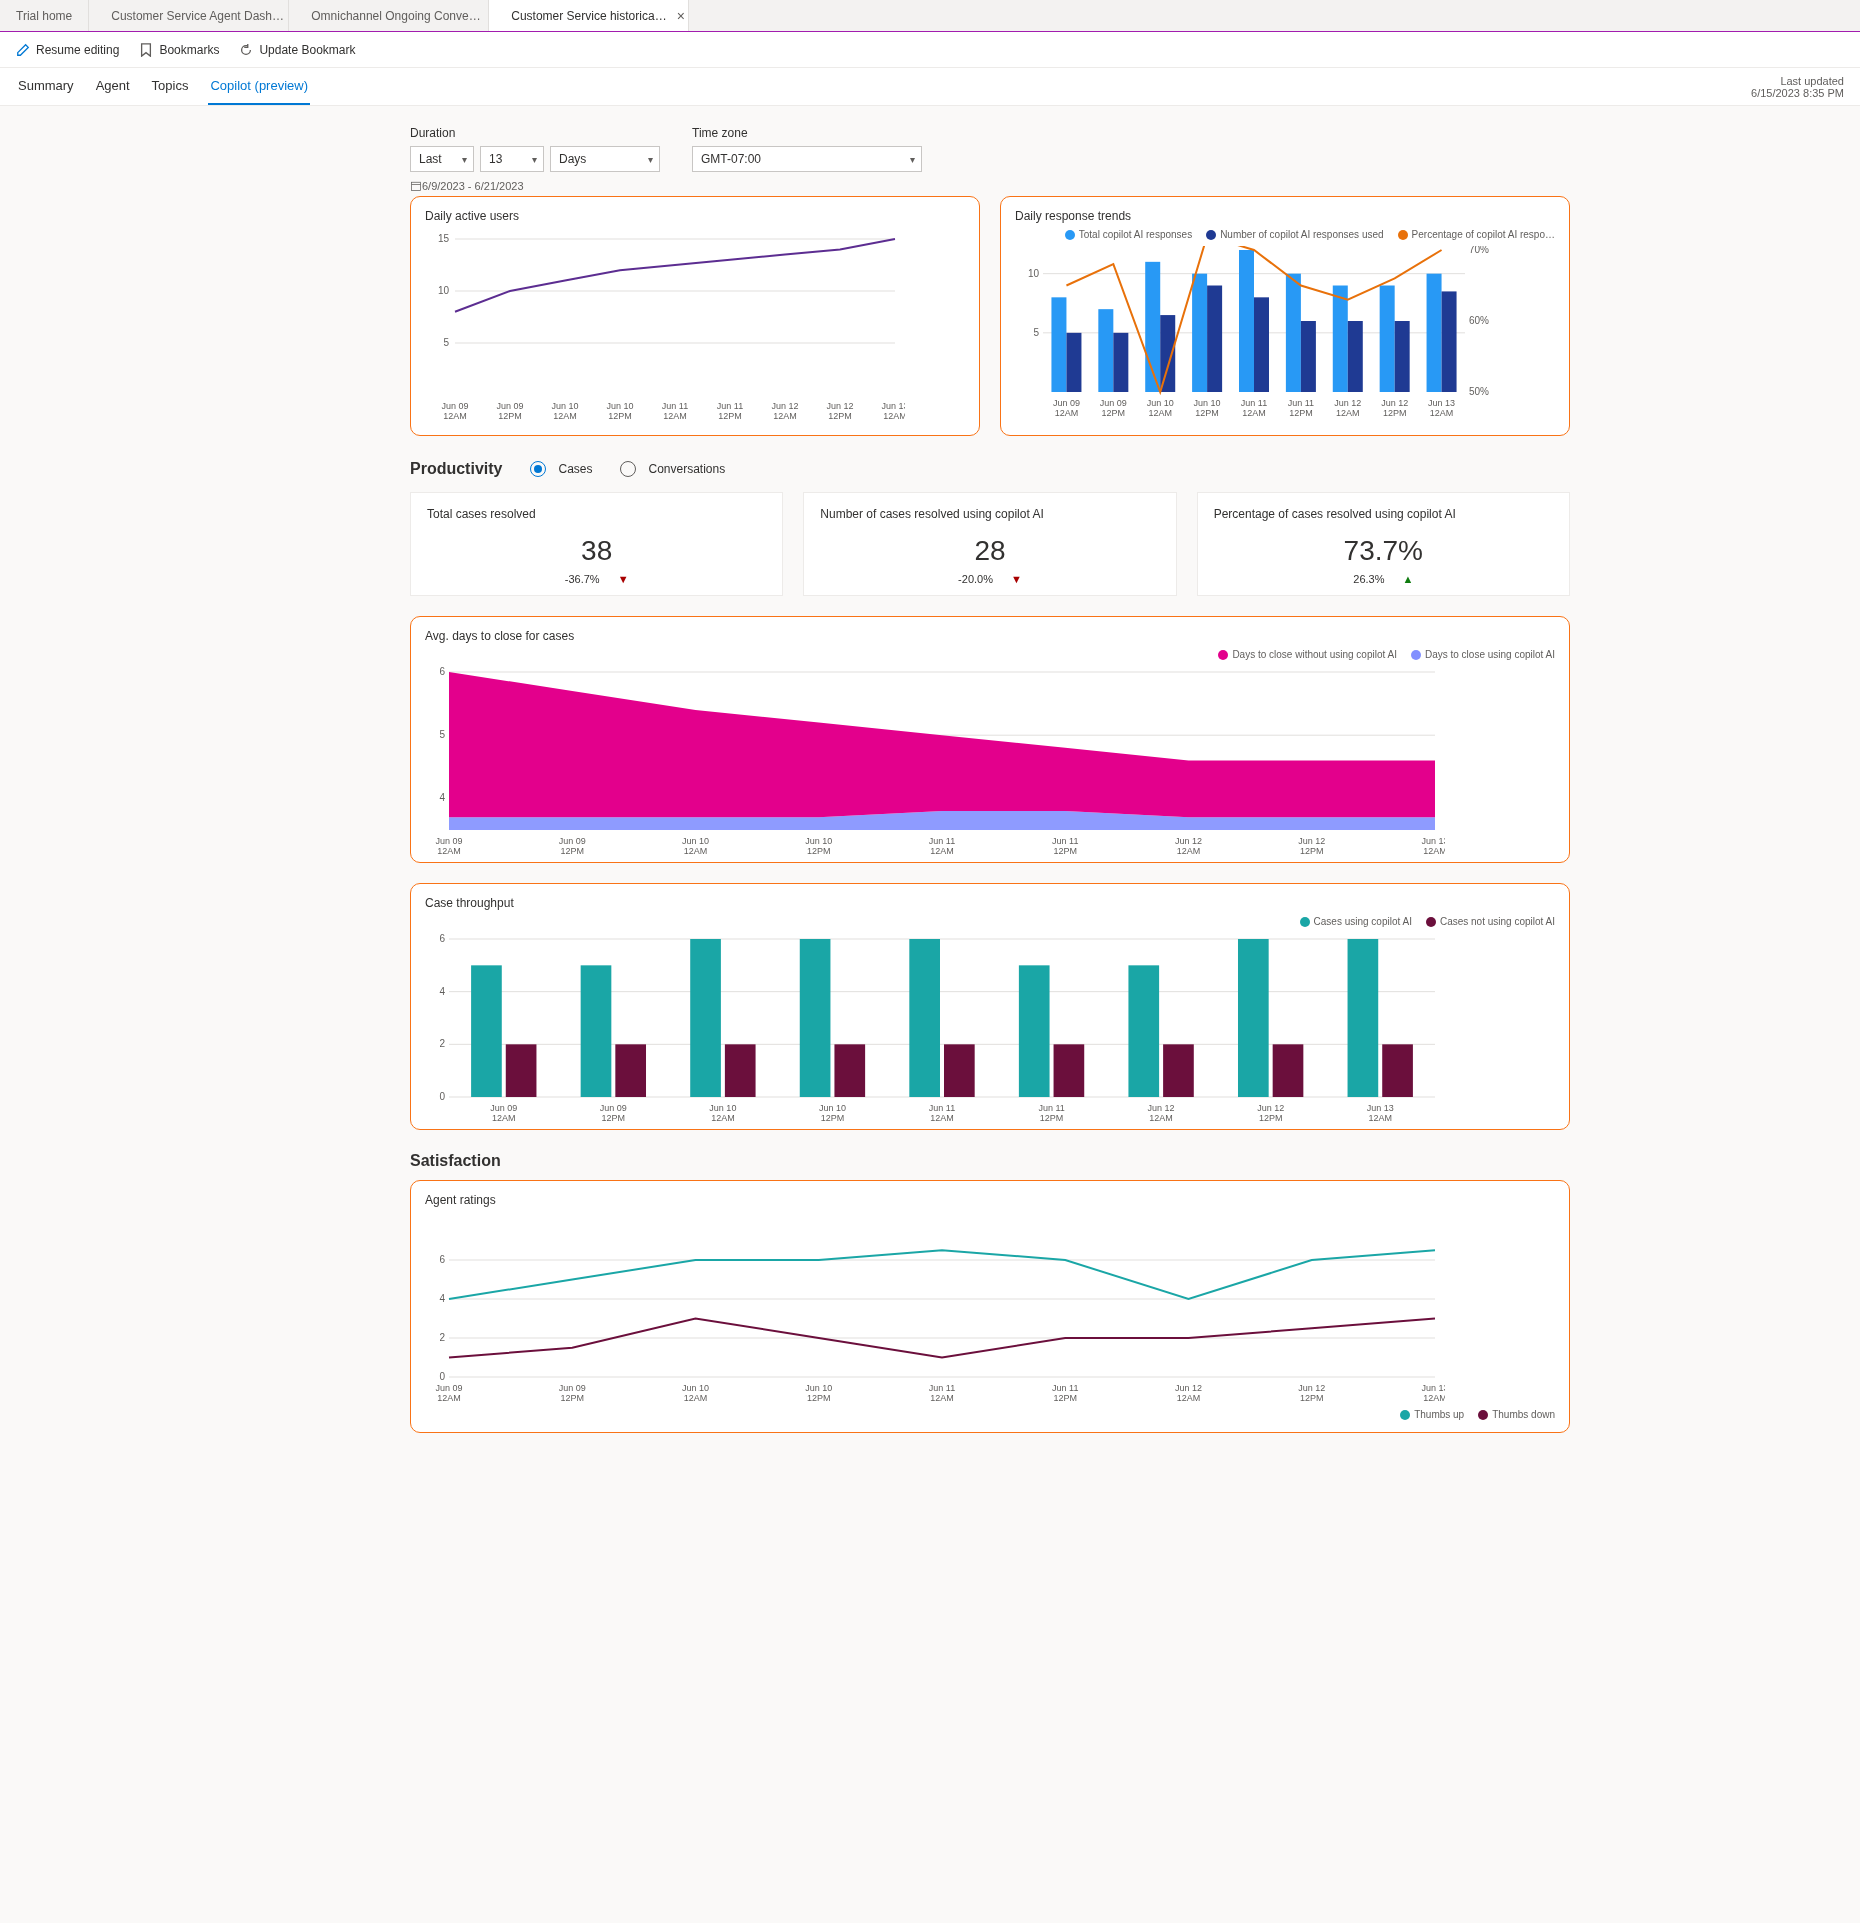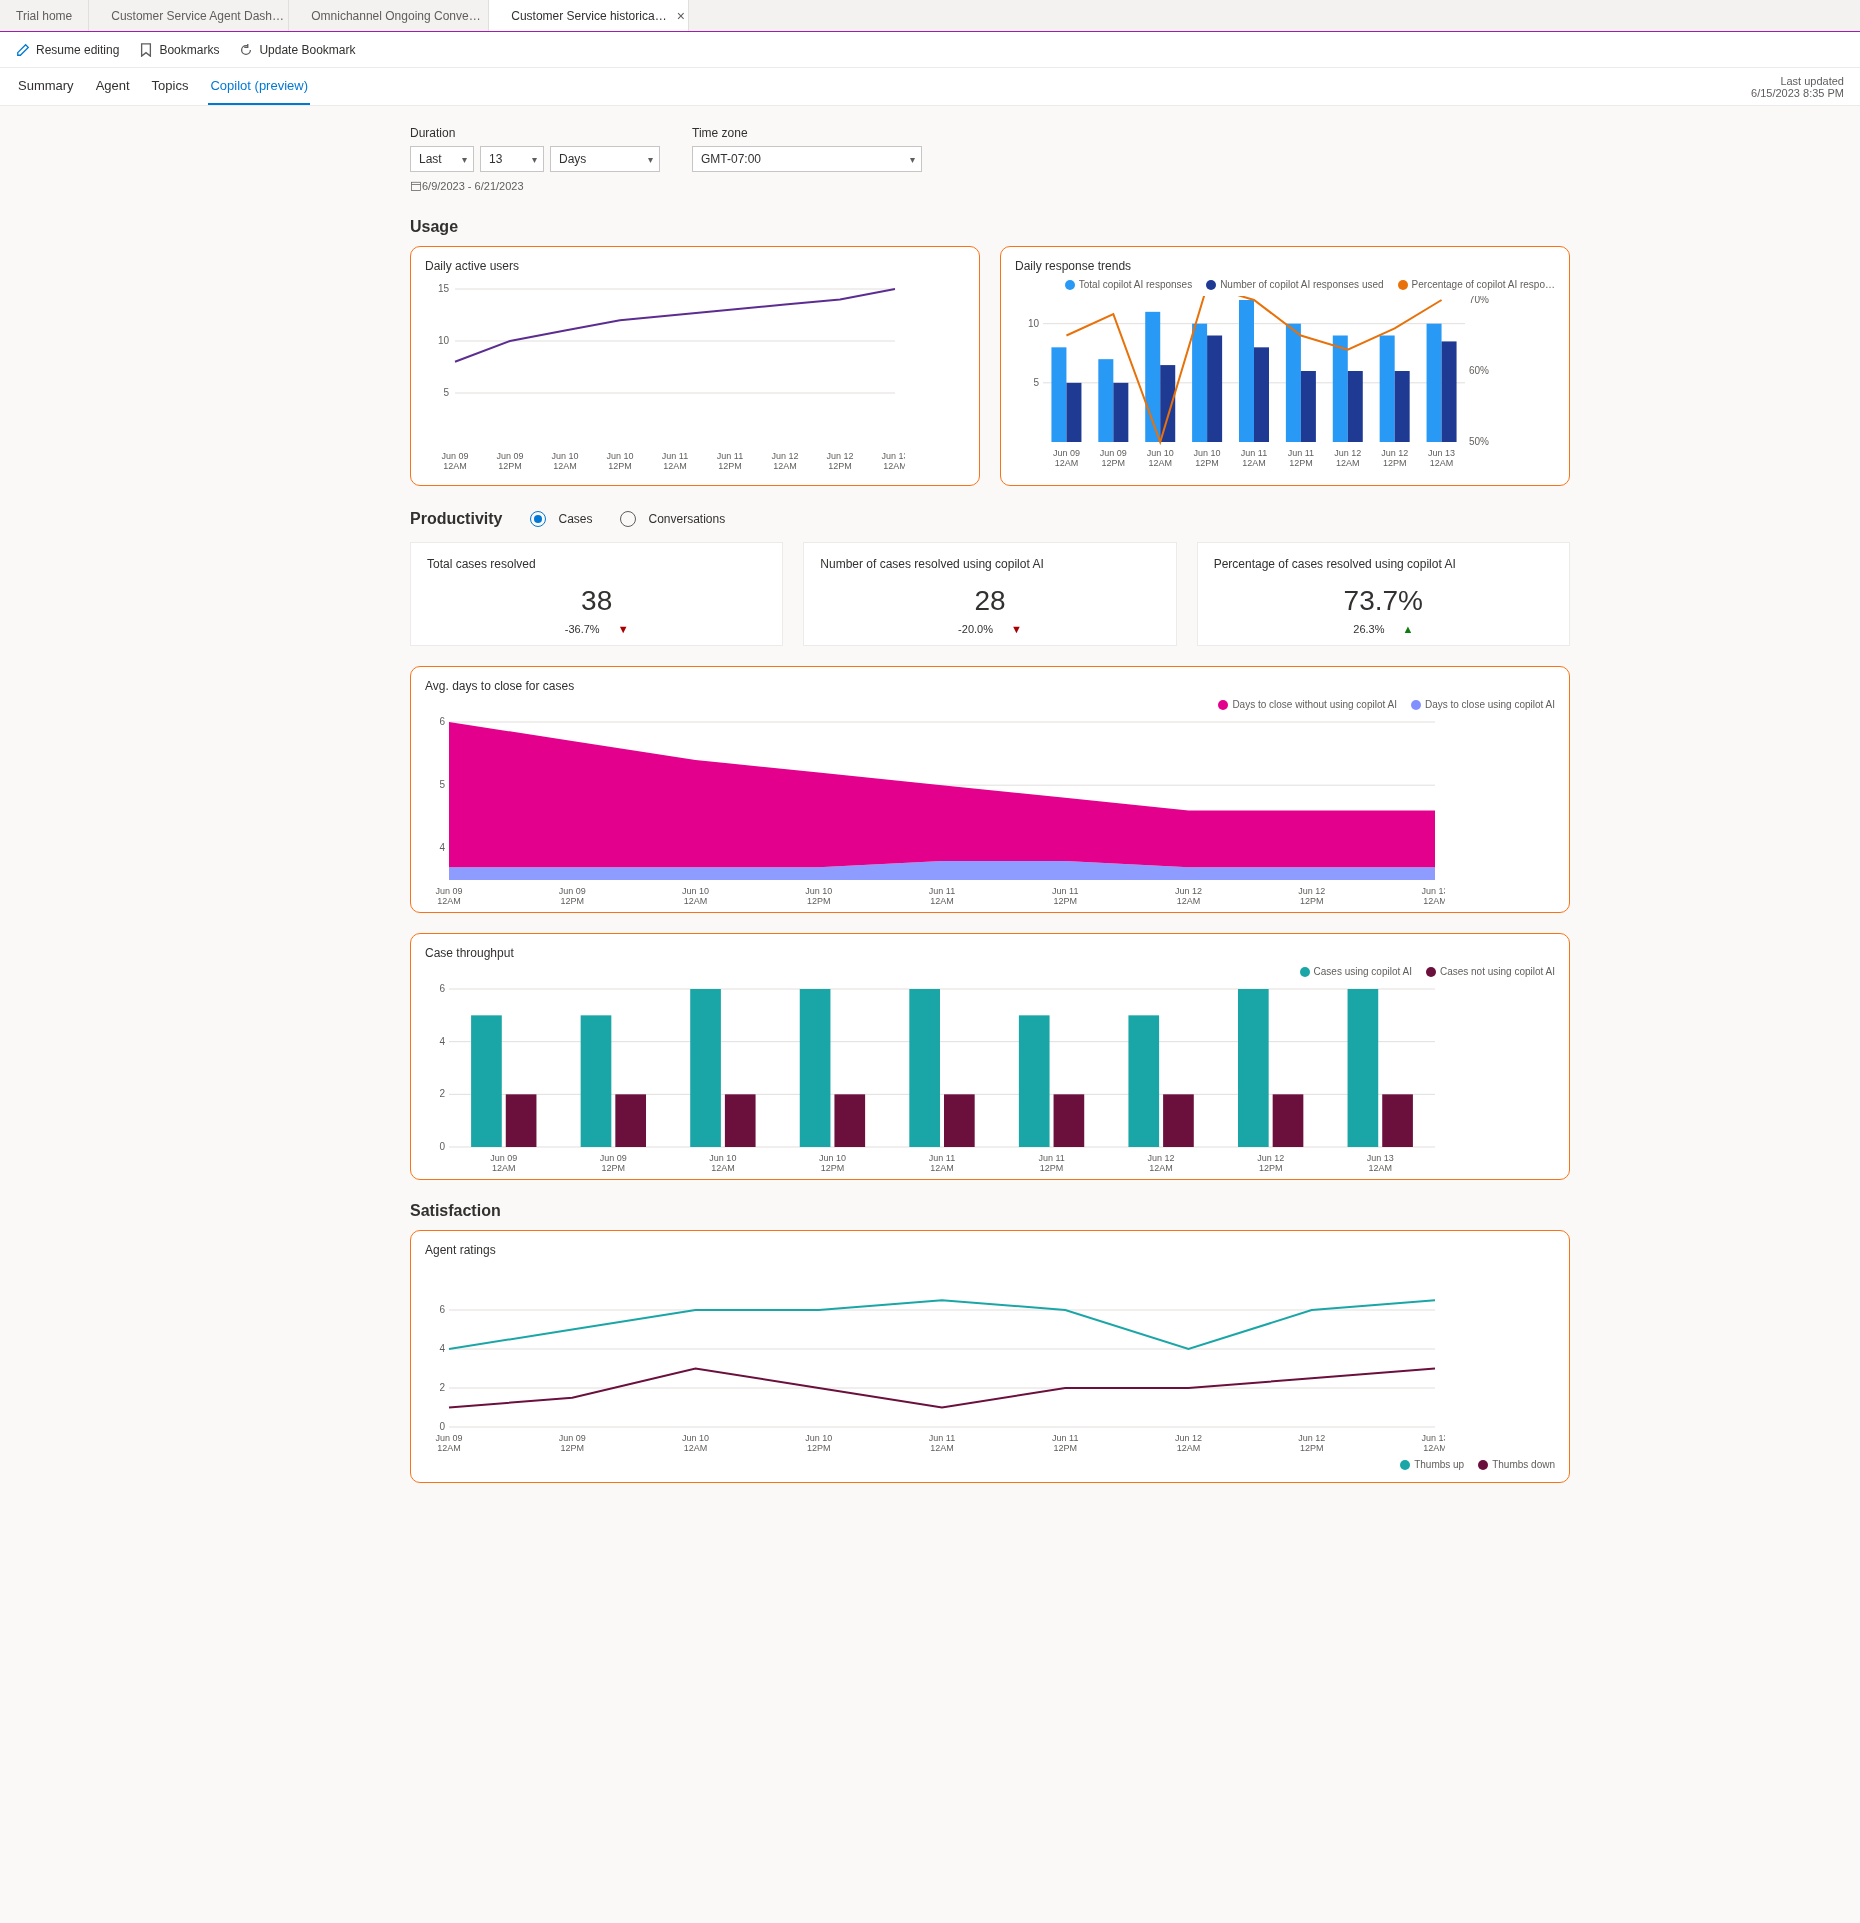--- a/index.html
+++ b/index.html
@@ -162,21 +162,20 @@
     </div>
   </div>
   <div class="filter-group">
     <div class="filter-label">Time zone</div>
     <div class="select wide">
           <span>GMT-07:00</span>
         </div>
   </div>
 </div>
 
-<div class="section-title">Usage</div>
 <div class="row2">
   <div class="card" style="flex:1">
     <div class="card-title">Daily active users</div>
     <svg id="chart-dau" width="480" height="200">
           <line x1="30" y1="114" x2="470" y2="114" class="gridline"></line>
           <text x="24" y="117" class="ytick" text-anchor="end">5</text>
           <line x1="30" y1="62" x2="470" y2="62" class="gridline"></line>
           <text x="24" y="65" class="ytick" text-anchor="end">10</text>
           <line x1="30" y1="10" x2="470" y2="10" class="gridline"></line>
           <text x="24" y="13" class="ytick" text-anchor="end">15</text>

